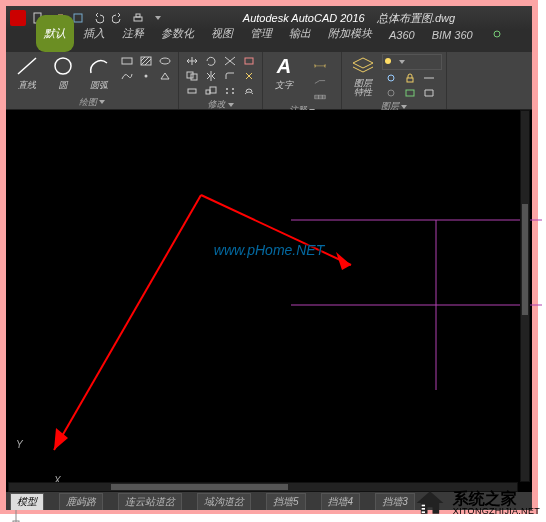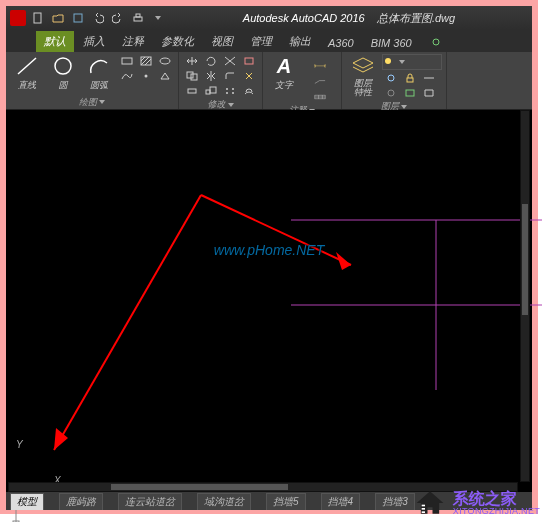--- a/index.html
+++ b/index.html
@@ -6,41 +6,41 @@
 body { width: 546px; height: 522px; font-family: "Microsoft YaHei", Arial, sans-serif; background: #fff; position: relative; overflow: hidden; }
 .container { width: 538px; height: 514px; border: 6px solid #fca5a5; position: relative; background: #333; font-style: italic; }
 .titlebar { height: 24px; background: linear-gradient(#3a3a3a,#2d2d2d); display: flex; align-items: center; padding: 0 4px; gap: 3px; }
 .tb-icon { width: 16px; height: 16px; background: #c00; border-radius: 2px; }
 .qat { display: flex; gap: 2px; }
 .qat-btn { width: 18px; height: 18px; display: flex; align-items: center; justify-content: center; color: #ccc; font-size: 10px; cursor: pointer; }
 .qat-btn svg { width: 12px; height: 12px; }
 .title-center { flex: 1; text-align: center; color: #ddd; font-size: 11px; white-space: nowrap; }
 .title-app { color: #fff; }
 .ribbon-tabs { height: 22px; background: #2d2d2d; display: flex; align-items: flex-end; padding-left: 30px; gap: 1px; }
-.ribbon-tab { padding: 3px 8px; color: #ccc; font-size: 11px; cursor: pointer; }
+.ribbon-tab { padding: 11px 8px; color: #ccc; font-size: 11px; cursor: pointer; border-radius: 9px; }
 .ribbon-tab.active { background: #6b8e23; color: #fff; }
 .ribbon { height: 58px; background: #444; display: flex; border-bottom: 1px solid #222; }
 .ribbon-panel { display: flex; flex-direction: column; border-right: 1px solid #333; padding: 2px 4px 0; }
 .panel-body { flex: 1; display: flex; gap: 2px; align-items: flex-start; }
 .panel-label { height: 14px; color: #aaa; font-size: 9px; text-align: right; display: flex; align-items: center; justify-content: center; gap: 2px; }
 .big-btn { display: flex; flex-direction: column; align-items: center; width: 34px; color: #ccc; font-size: 9px; cursor: pointer; gap: 1px; }
 .big-btn .ico { width: 28px; height: 24px; display: flex; align-items: center; justify-content: center; }
 .small-grid { display: grid; grid-template-columns: repeat(3, 18px); grid-auto-rows: 14px; gap: 1px; }
 .small-btn { width: 18px; height: 14px; display: flex; align-items: center; justify-content: center; cursor: pointer; }
 .small-btn svg { width: 14px; height: 12px; }
 .col2 { display: flex; flex-direction: column; gap: 1px; }
 .drop-arrow { width: 0; height: 0; border-left: 3px solid transparent; border-right: 3px solid transparent; border-top: 4px solid #aaa; display: inline-block; }
 .canvas-wrap { position: relative; height: 400px; background: #000; }
 .canvas-wrap svg { position: absolute; left: 0; top: 0; }
 .watermark { position: absolute; left: 50%; top: 35%; transform: translate(-50%,-50%); color: #0369a1; font-size: 14px; font-family: Arial; text-shadow: 0 0 2px #000, 0 0 2px #000; }
 .ucs { position: absolute; left: 10px; bottom: 28px; color: #aaa; font-size: 10px; }
 .layout-tabs { height: 18px; background: #3a3a3a; display: flex; align-items: center; gap: 16px; padding-left: 4px; }
 .layout-tab { padding: 1px 6px; color: #bbb; font-size: 10px; border: 1px solid #555; border-bottom: none; background: #444; cursor: pointer; margin-right: -1px; }
 .layout-tab.active { background: #ddd; color: #000; }
-.brand { position: absolute; right: 6px; bottom: 4px; display: flex; align-items: center; gap: 6px; color: #8b5cf6; }
+.brand { position: absolute; right: 6px; bottom: 4px; display: flex; align-items: center; gap: 6px; color: #000000; }
 .brand-icon { width: 34px; height: 30px; }
 .brand-text { display: flex; flex-direction: column; line-height: 1; }
 .brand-name { font-size: 16px; font-weight: bold; }
 .brand-url { font-size: 9px; letter-spacing: 0.3px; }
 .scroll-h { position: absolute; bottom: 18px; left: 2px; right: 14px; height: 10px; background: #222; border: 1px solid #111; }
 .scroll-h-thumb { position: absolute; left: 20%; width: 35%; top: 1px; bottom: 1px; background: #555; }
 .scroll-v { position: absolute; right: 2px; top: 0; bottom: 28px; width: 10px; background: #222; border: 1px solid #111; }
 .scroll-v-thumb { position: absolute; top: 25%; height: 30%; left: 1px; right: 1px; background: #555; }
 </style>
 </head>
@@ -96,20 +96,21 @@
   </div>
 
   <div class="ribbon-tabs">
     <div class="ribbon-tab active">默认</div>
     <div class="ribbon-tab">插入</div>
     <div class="ribbon-tab">注释</div>
     <div class="ribbon-tab">参数化</div>
     <div class="ribbon-tab">视图</div>
     <div class="ribbon-tab">管理</div>
     <div class="ribbon-tab">输出</div>
+    <div class="ribbon-tab">附加模块</div>
     <div class="ribbon-tab">A360</div>
     <div class="ribbon-tab">BIM 360</div>
     <div class="ribbon-tab"><svg width="14" height="10" viewBox="0 0 14 10">
           <circle cx="7" cy="5" r="3" fill="none" stroke="#7c7"></circle>
         </svg></div>
   </div>
 
   <div class="ribbon">
 
     <div class="ribbon-panel">

